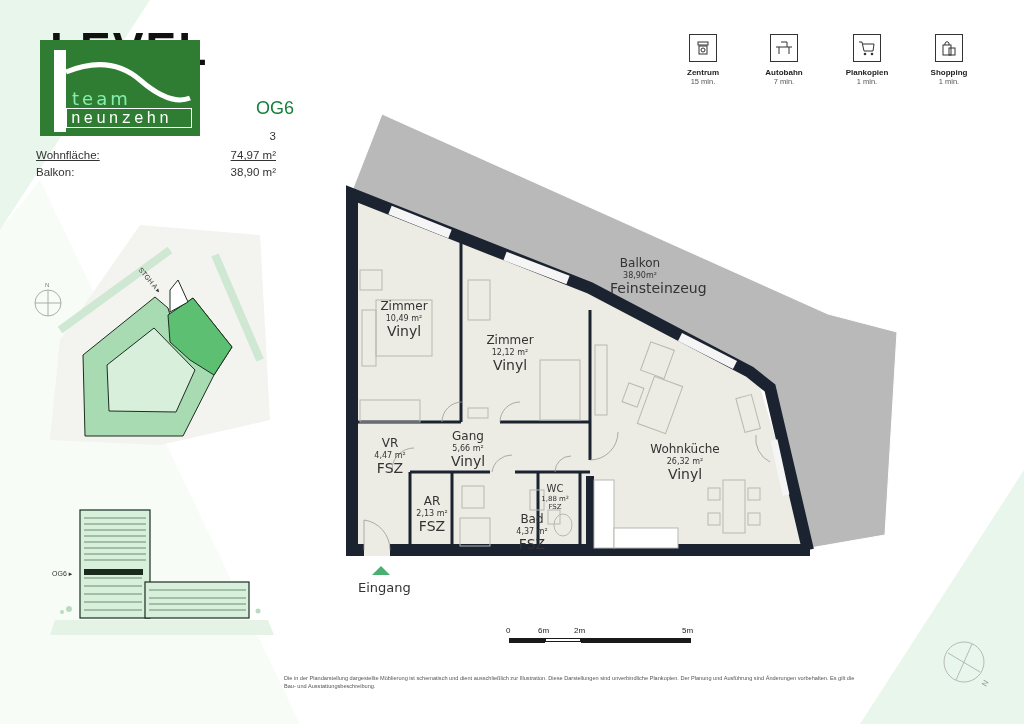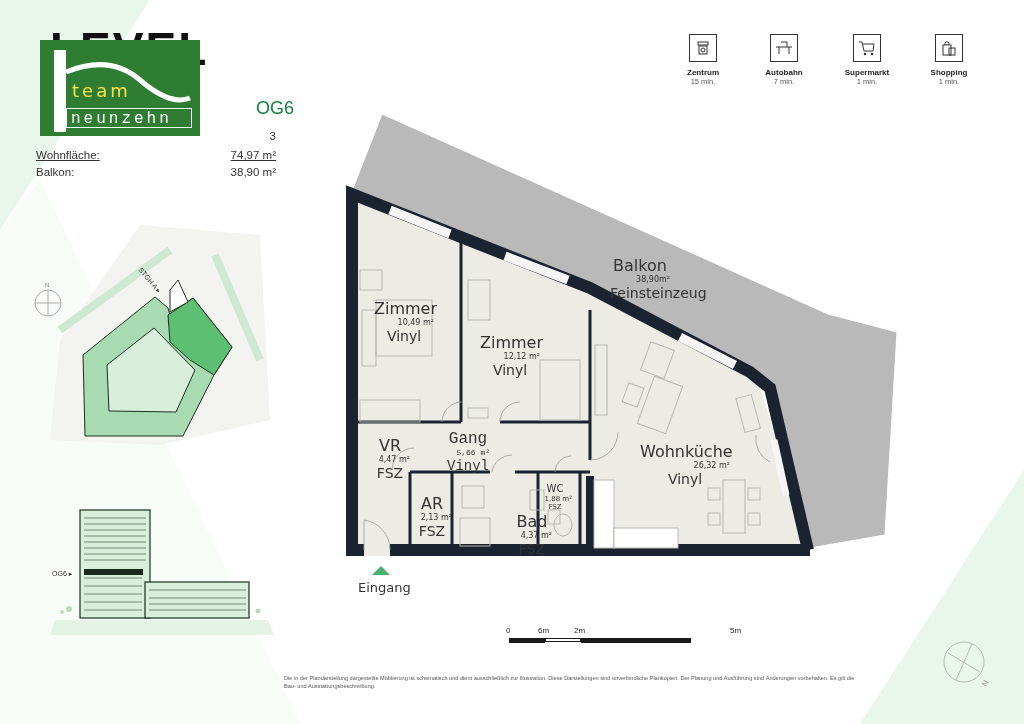--- a/index.html
+++ b/index.html
@@ -1,31 +1,31 @@
 <!DOCTYPE html>
 <html><head>
 <meta charset="utf-8">
 <style>
   html, body { margin: 0; padding: 0; }
   body { width: 1024px; height: 724px; position: relative; overflow: hidden; background: #ffffff; font-family: "Liberation Sans", sans-serif; color: #222; }
   .bg-tri-left { position: absolute; left: 0; top: 0; width: 1024px; height: 724px; }
   .abs { position: absolute; }
   .level-title { left: 50px; top: 22px; font-size: 46px; font-weight: bold; letter-spacing: 2px; color: #111; font-family: "Liberation Sans", sans-serif; }
   .logo { left: 40px; top: 40px; width: 160px; height: 96px; background: #2f7d32; }
-  .logo-team { position: absolute; left: 32px; top: 40px; color: #fde047; font-size: 18px; letter-spacing: 3px; font-family: "DejaVu Sans", sans-serif; }
+  .logo-team { position: absolute; left: 32px; top: 48px; color: #86efac; font-size: 18px; letter-spacing: 3px; font-family: "DejaVu Sans", sans-serif; }
   .logo-neun { position: absolute; left: 26px; top: 68px; width: 126px; height: 20px; border: 1px solid #fff; color: #fff; font-size: 16px; letter-spacing: 3px; line-height: 20px; padding-left: 4px; box-sizing: border-box; font-family: Liberation Mono, monospace; }
   .floor-label { right: 748px; top: 98px; font-size: 18px; color: #15803d; margin-left: 28px; }
   .info-row { left: 36px; width: 240px; font-size: 11.5px; color: #333; display: flex; justify-content: space-between; }
   .poi { top: 34px; width: 70px; text-align: center; }
   .poi-box { width: 26px; height: 26px; border: 1.5px solid #333; margin: 0 auto 6px; display: flex; align-items: center; justify-content: center; }
   .poi-name { font-size: 8px; font-weight: bold; color: #222; }
   .poi-time { font-size: 7.5px; color: #555; }
   .room-label { position: absolute; text-align: center; color: #333; font-family: "DejaVu Sans", sans-serif; line-height: 1.15; }
-  .room-name { font-size: 16px; }
-  .room-area { font-size: 8px; text-align: right; }
+  .room-name { font-size: 12px; }
+  .room-area { font-size: 8px; }
   .room-mat { font-size: 14px; }
   .scale-bar { left: 506px; top: 626px; }
   .disclaimer { left: 284px; top: 674px; width: 580px; font-size: 5.6px; color: #555; line-height: 1.5; }
   .entrance-label { left: 358px; top: 580px; font-size: 13px; color: #333; font-family: "DejaVu Sans", sans-serif; }
 </style>
 </head>
 <body>
 
 <svg class="bg-tri-left" viewBox="0 0 1024 724">
   <polygon points="0,0 150,0 0,230" fill="#e9f6eb"></polygon>
@@ -80,21 +80,21 @@
   <div class="poi-time">7 min.</div>
 </div>
 <div class="abs poi" style="left:832px;">
   <div class="poi-box">
     <svg width="18" height="16">
         <path d="M1 2 H4 L6 11 H15 L16 4 H5" stroke="#333" fill="none"></path>
         <circle cx="7" cy="14" r="1.3" fill="#333"></circle>
         <circle cx="14" cy="14" r="1.3" fill="#333"></circle>
       </svg>
   </div>
-  <div class="poi-name">Supermarkt</div>
+  <div class="poi-name">Plankopien</div>
   <div class="poi-time">1 min.</div>
 </div>
 <div class="abs poi" style="left:914px;">
   <div class="poi-box">
     <svg width="16" height="16">
         <rect x="2" y="5" width="8" height="10" fill="none" stroke="#333"></rect>
         <rect x="8" y="8" width="6" height="7" fill="none" stroke="#333"></rect>
         <path d="M4 5 V3 Q6 0 8 3 V5" stroke="#333" fill="none"></path>
       </svg>
   </div>
@@ -236,21 +236,21 @@
 <div class="room-label" style="left:640px;top:443px;width:90px;">
   <div class="room-name">Wohnküche</div>
   <div class="room-area">26,32 m²</div>
   <div class="room-mat">Vinyl</div>
 </div>
 <div class="room-label" style="left:370px;top:437px;width:40px;">
   <div class="room-name">VR</div>
   <div class="room-area">4,47 m²</div>
   <div class="room-mat">FSZ</div>
 </div>
-<div class="room-label" style="left:446px;top:430px;width:44px;font-family:Liberation Mono, monospace;">
+<div class="room-label" style="left:446px;top:430px;width:44px;">
   <div class="room-name">Gang</div>
   <div class="room-area">5,66 m²</div>
   <div class="room-mat">Vinyl</div>
 </div>
 <div class="room-label" style="left:412px;top:495px;width:40px;">
   <div class="room-name">AR</div>
   <div class="room-area">2,13 m²</div>
   <div class="room-mat">FSZ</div>
 </div>
 <div class="room-label" style="left:484px;top:513px;width:40px;padding-left:28px;">
@@ -267,21 +267,21 @@
 <svg class="abs" style="left:372px;top:566px;" width="18" height="10">
   <polygon points="0,9 9,0 18,9" fill="#4caf72"></polygon>
 </svg>
 <div class="abs entrance-label">Eingang</div>
 
 <div class="abs scale-bar">
   <div style="position:relative;width:200px;height:22px;">
     <span style="position:absolute;left:0;top:0;font-size:8px;">0</span>
     <span style="position:absolute;left:32px;top:0;font-size:8px;">6m</span>
     <span style="position:absolute;left:68px;top:0;font-size:8px;">2m</span>
-    <span style="position:absolute;left:176px;top:0;font-size:8px;margin-left:48px;">5m</span>
+    <span style="position:absolute;left:176px;top:0;font-size:8px;">5m</span>
     <div style="position:absolute;left:3px;top:12px;width:36px;height:5px;background:#1a1a1a;"></div>
     <div style="position:absolute;left:39px;top:12px;width:36px;height:4px;border:0.5px solid #1a1a1a;box-sizing:border-box;"></div>
     <div style="position:absolute;left:75px;top:12px;width:110px;height:5px;background:#1a1a1a;"></div>
   </div>
 </div>
 
 <svg class="abs" style="left:938px;top:636px;" width="60" height="60">
   <circle cx="26" cy="26" r="20" fill="none" stroke="#aaa" stroke-width="0.8"></circle>
   <line x1="10" y1="17" x2="42" y2="36" stroke="#aaa" stroke-width="0.8"></line>
   <line x1="34" y1="8" x2="18" y2="44" stroke="#aaa" stroke-width="0.8"></line>

